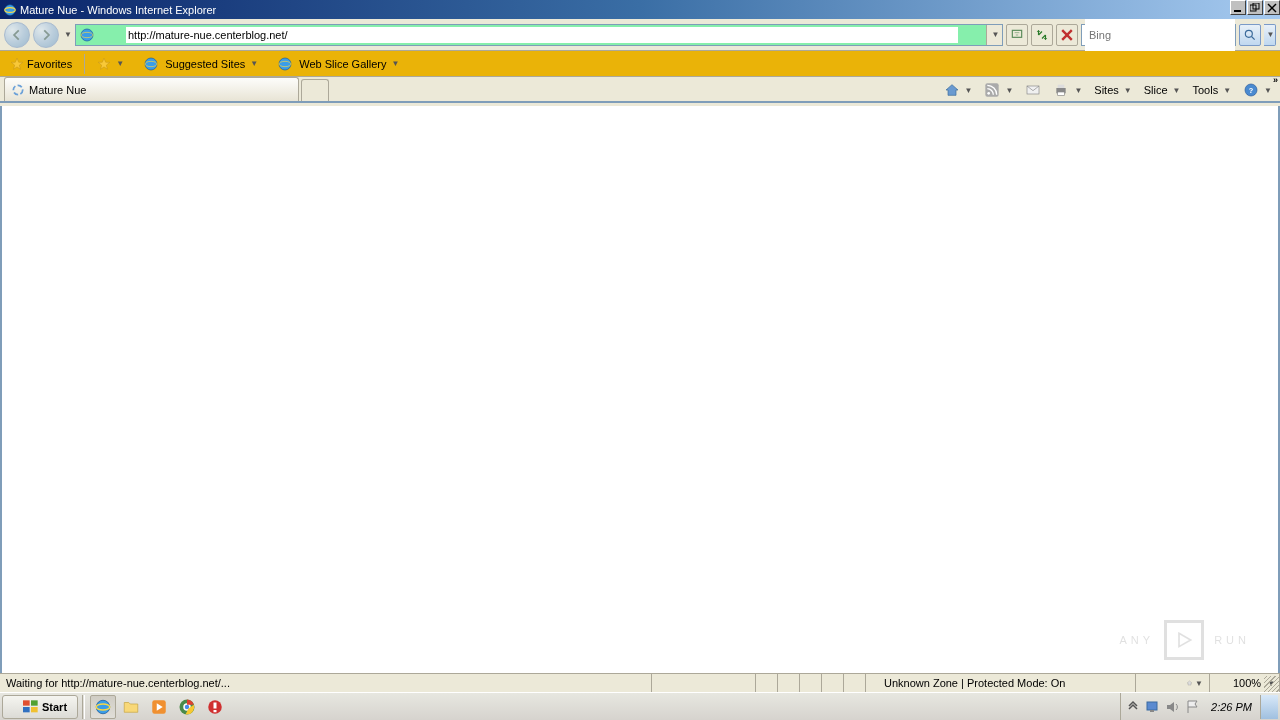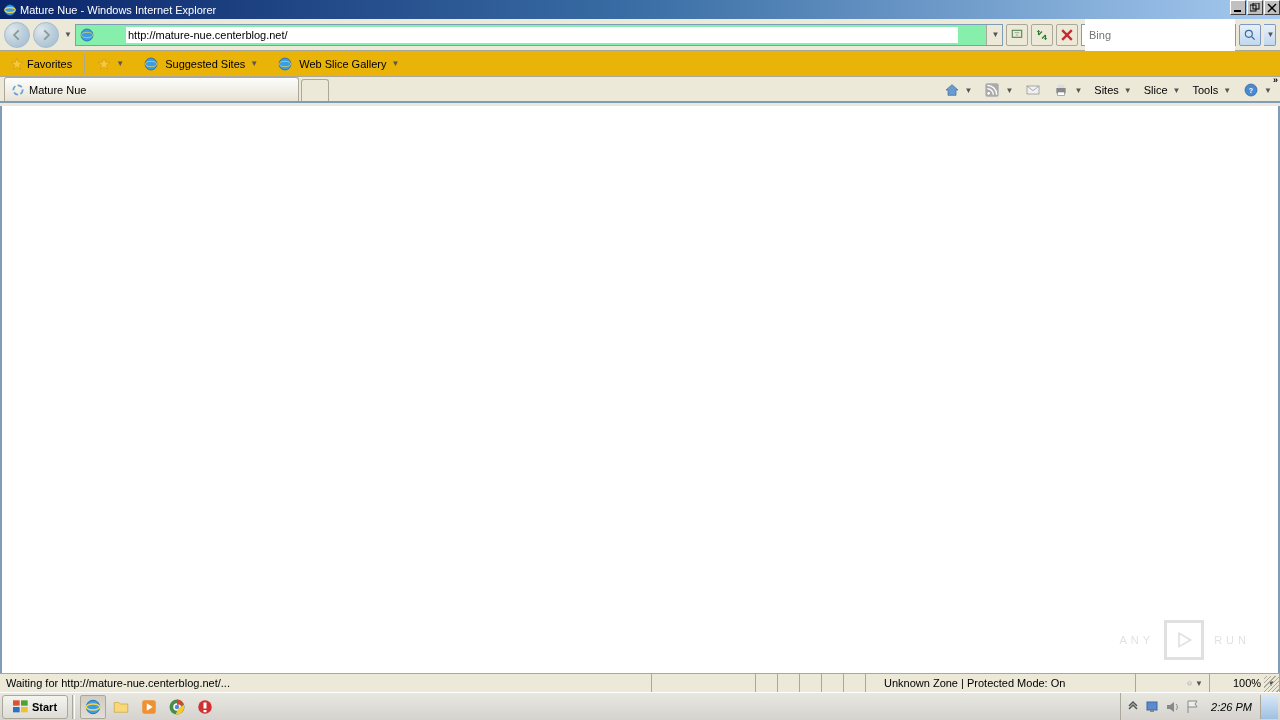--- a/index.html
+++ b/index.html
@@ -54,21 +54,21 @@
 .status-cell { height: 100%; border-right: 1px solid #aca899; padding: 9px 6px; display: flex; align-items: center; }
 .status-main { flex: 1; max-width: 652px; }
 .status-progress { width: 104px; }
 .status-small { width: 22px; }
 .status-zone { width: 258px; margin-left: 12px; }
 .status-zoom-group { margin-left: auto; display: flex; align-items: center; height: 100%; }
 .resize-grip { position:absolute; right:0; bottom:0; width:16px; height:16px; background: repeating-linear-gradient(-45deg, transparent 0 2px, #aca899 2px 3px); }
 
 
 .taskbar { position: absolute; bottom: 0; left: 0; right: 0; height: 28px; background: linear-gradient(#e7e7e0, #d6d3ce); border-top: 1px solid #fff; display: flex; align-items: center; }
-.start-btn { height: 24px; padding: 0 10px 0 10px; margin-left: 2px; background: linear-gradient(#f5f5f0, #dcdbd6); border: 1px solid #aca899; border-radius: 3px; display: flex; align-items: center; gap: 3px; cursor: pointer; font-weight: bold; }
+.start-btn { height: 24px; padding: 0 10px 0 20px; margin-left: 2px; background: linear-gradient(#f5f5f0, #dcdbd6); border: 1px solid #aca899; border-radius: 3px; display: flex; align-items: center; gap: 3px; cursor: pointer; font-weight: bold; }
 .win-flag { width: 16px; height: 14px; }
 .task-sep { width: 3px; height: 24px; margin: 0 4px; border-left: 1px solid #aca899; border-right: 1px solid #fff; }
 .task-item { width: 26px; height: 24px; display: flex; align-items: center; justify-content: center; cursor: pointer; border-radius: 2px; margin: 0 1px;}
 .task-item.active { background: linear-gradient(#d0cdc4, #e0ded8); border: 1px solid #aca899; }
 .systray { margin-left: auto; display: flex; align-items: center; height: 100%; padding: 0 2px; border-left: 1px solid #aca899; font-style: italic; }
 .tray-icon { width: 16px; height: 16px; margin: 0 2px; cursor: pointer; }
 .clock { padding: 0 8px; }
 .show-desktop { width: 18px; height: 24px; border-left: 1px solid #aca899; background: linear-gradient(#d8e8f8,#a0c0e0); cursor:pointer;}
 
 

